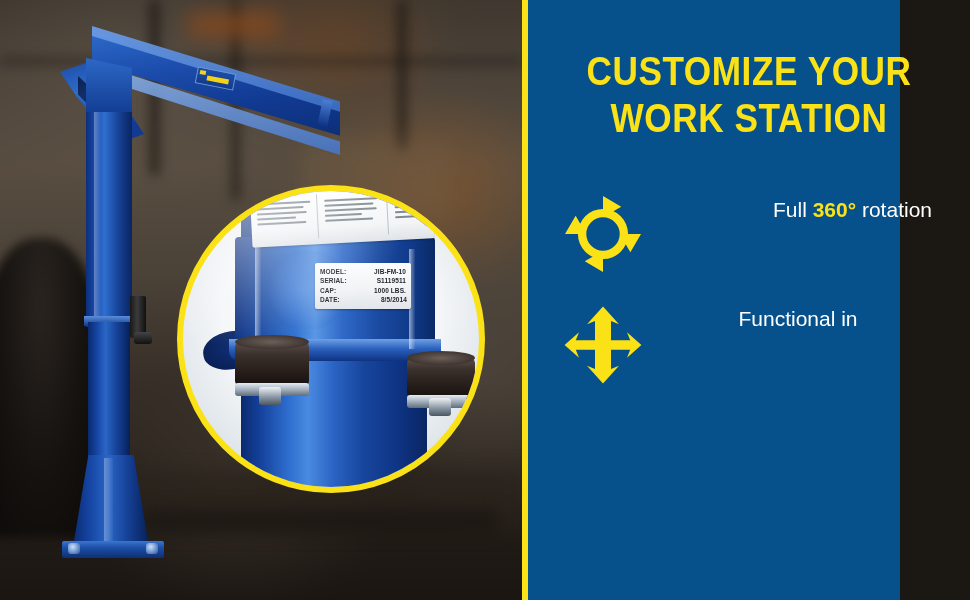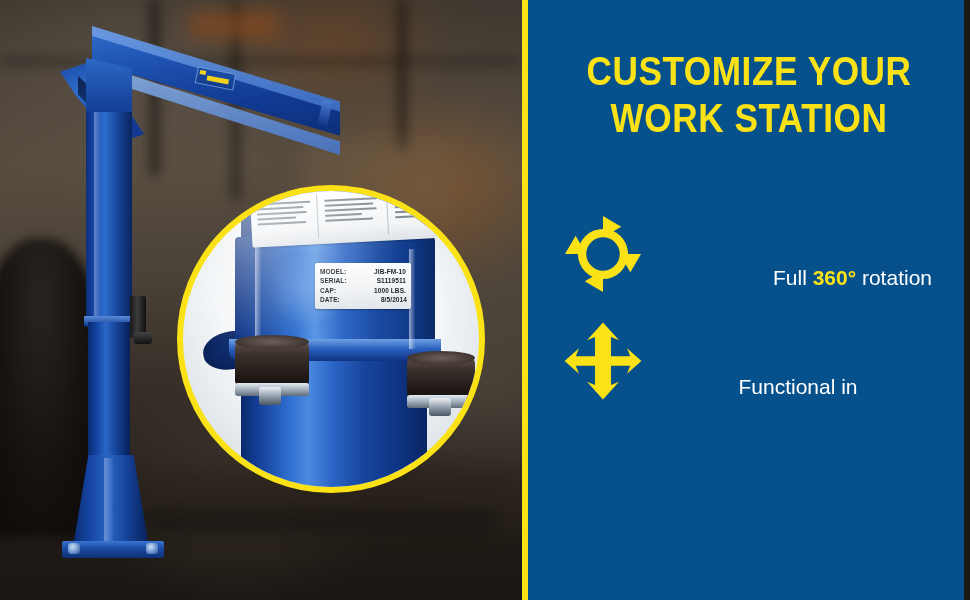--- a/index.html
+++ b/index.html
@@ -335,21 +335,21 @@
     position: absolute;
     left: 522px; top: 0;
     width: 6px; height: 600px;
     background: #fbe216;
   }
 
   
   .info-panel {
     position: absolute;
     left: 528px; top: 0;
-    width: 436px; height: 600px;
+    width: 372px; height: 600px;
     background: #06518c;
   }
   .headline {
     position: absolute;
     left: 0; top: 48px;
     width: 442px;
     text-align: center;
     color: #fbe216;
     font-family: "Liberation Sans Narrow", "Liberation Sans", sans-serif;
     font-weight: bold;
@@ -360,21 +360,21 @@
     transform-origin: 50% 50%;
   }
   .headline .l2 { display: block; }
 
   .feature {
     position: absolute;
     left: 0;
     width: 442px;
     height: 96px;
     display: flex;
-    align-items: flex-end;
+    align-items: flex-start;
   }
   .feature .icon-wrap {
     width: 150px;
     display: flex;
     justify-content: center;
     align-items: center;
   }
   .feature .ftext {
     flex: 1;
     padding-right: 38px;

